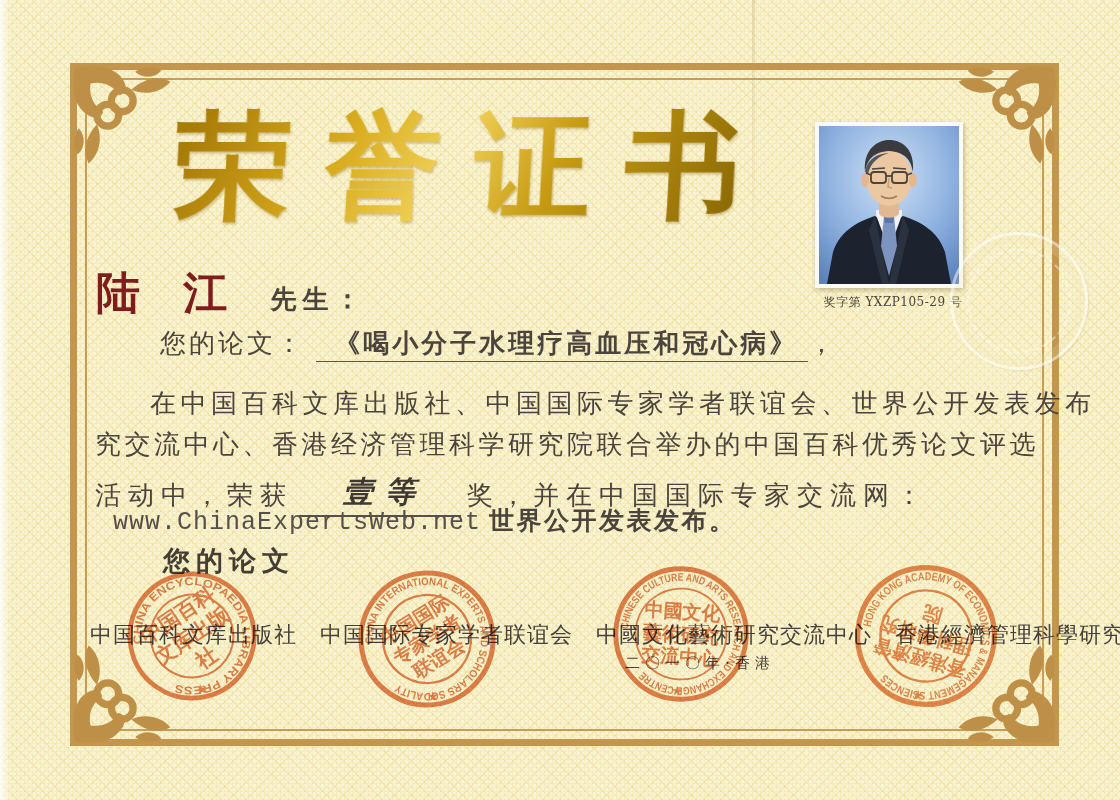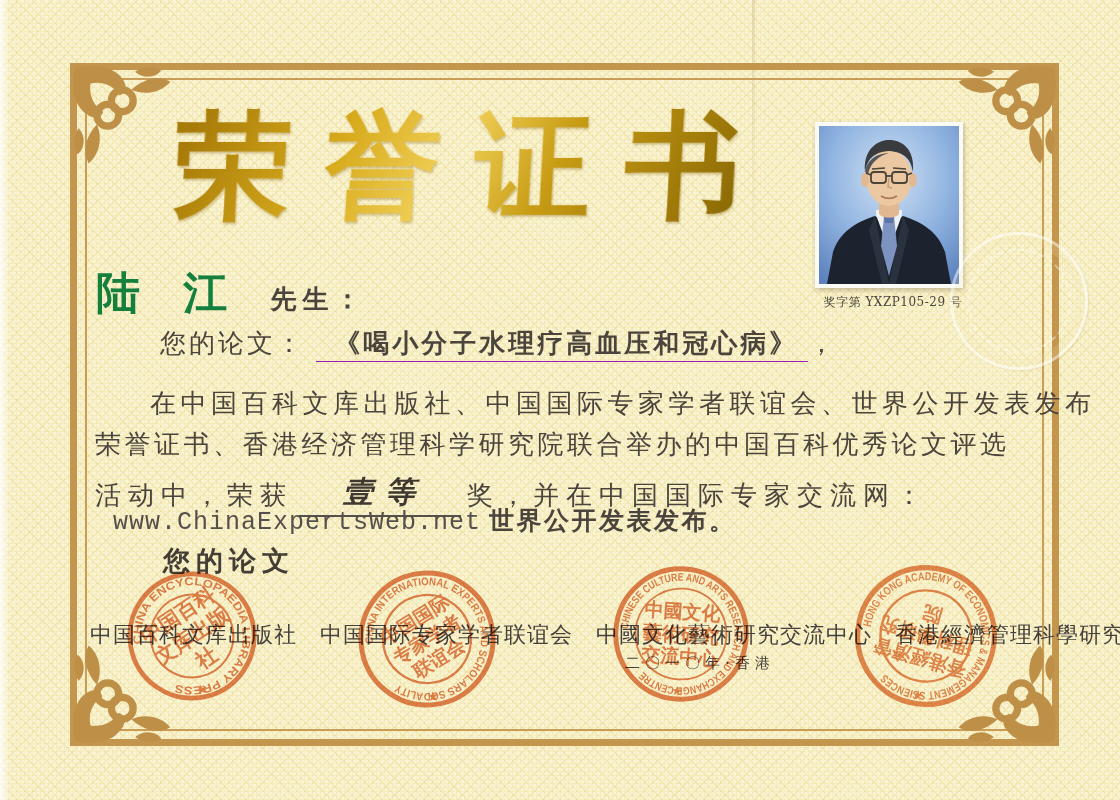--- a/index.html
+++ b/index.html
@@ -43,21 +43,21 @@
   .photo-wrap{ position:absolute; left:815px; top:122px; }
   .photo{ width:148px; height:166px; border:4px solid #fbfbf6; background:#7fa5d6;
     box-shadow:1px 2px 5px rgba(90,70,30,.35); }
   .photo svg{ width:100%; height:100%; display:block; }
   .photo-caption{ margin-top:6px; font-size:12px; color:#4a443b; letter-spacing:.5px;
     text-align:center; width:156px; }
 
   
   .textline{ position:absolute; color:#4b443c; white-space:nowrap; }
   .name-line{ left:96px; top:264px; }
-  .name{ font-size:44px; font-weight:bold; letter-spacing:14px; color:#15803d; }
+  .name{ font-size:44px; font-weight:bold; letter-spacing:14px; color:#7f1d1d; }
   .honorific{ font-size:26px; font-weight:bold; letter-spacing:6px; margin-left:24px; }
 
   .paper-line{ left:160px; top:326px; font-size:26px; letter-spacing:3px; }
   .paper-label{ font-weight:400; }
   .paper-title{ font-weight:600; border-bottom:1px solid #a21caf; padding:0 10px 3px 18px; }
 
   .body1{ left:150px; top:386px; font-size:26px; letter-spacing:4.5px; }
   .body2{ left:95px;  top:427px; font-size:26px; letter-spacing:3.5px; }
   .body3{ left:95px;  top:466px; font-size:26px; letter-spacing:7px;margin-top:8px; }
   .award{ display:inline-block; font-size:30px; font-weight:bold; font-style:italic;
@@ -220,21 +220,21 @@
   <span class="name">陆 江</span>
   <span class="honorific">先生：</span>
 </div>
 
 <div class="textline paper-line">
   <span class="paper-label">您的论文：</span>
   <span class="paper-title">《喝小分子水理疗高血压和冠心病》</span><span>，</span>
 </div>
 
 <div class="textline body1">在中国百科文库出版社、中国国际专家学者联谊会、世界公开发表发布</div>
-<div class="textline body2">荣誉证书、香港经济管理科学研究院联合举办的中国百科优秀论文评选</div>
+<div class="textline body2">究交流中心、香港经济管理科学研究院联合举办的中国百科优秀论文评选</div>
 <div class="textline body3">
   <span>活动中，荣获</span><span class="award">壹等</span><span>奖，并在中国国际专家交流网：</span>
 </div>
 <div class="textline body4">
   <span class="website">www.ChinaExpertsWeb.net</span><span class="publish">世界公开发表发布。</span>
 </div>
 <div class="textline issue-line">您的论文</div>
 
 <div class="orgs-line">中国百科文库出版社　中国国际专家学者联谊会　中國文化藝術研究交流中心　香港經濟管理科學研究院</div>
 <div class="date-line">二〇一〇年·香港</div>

